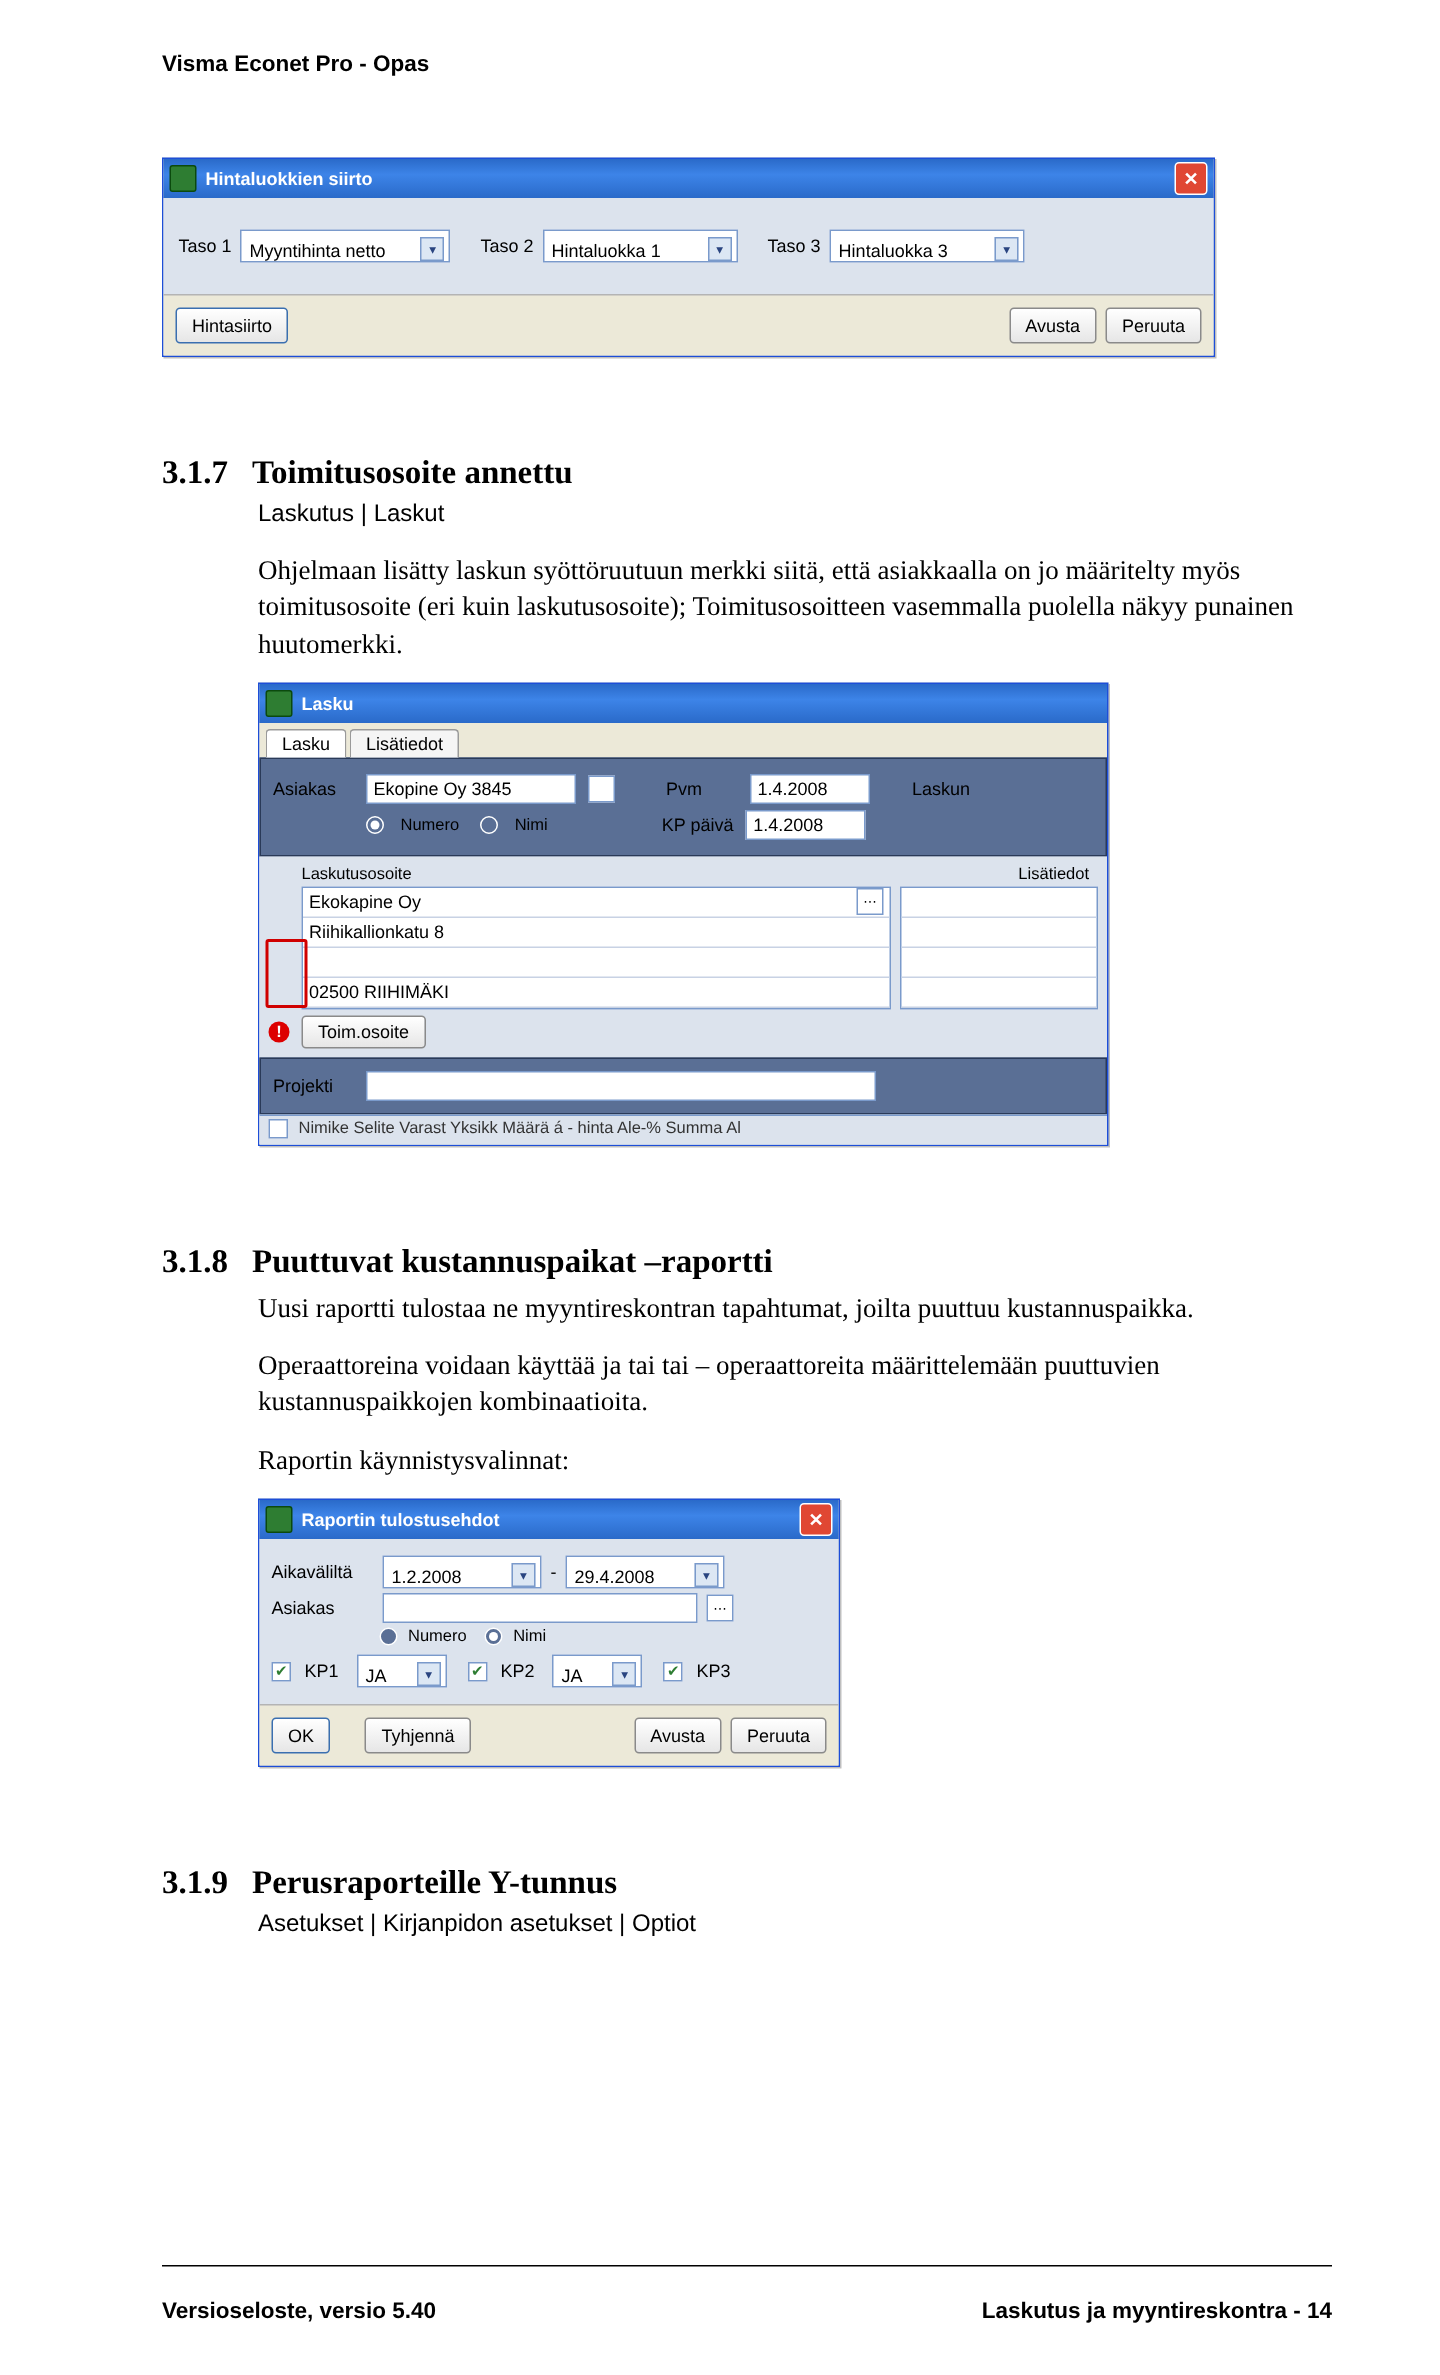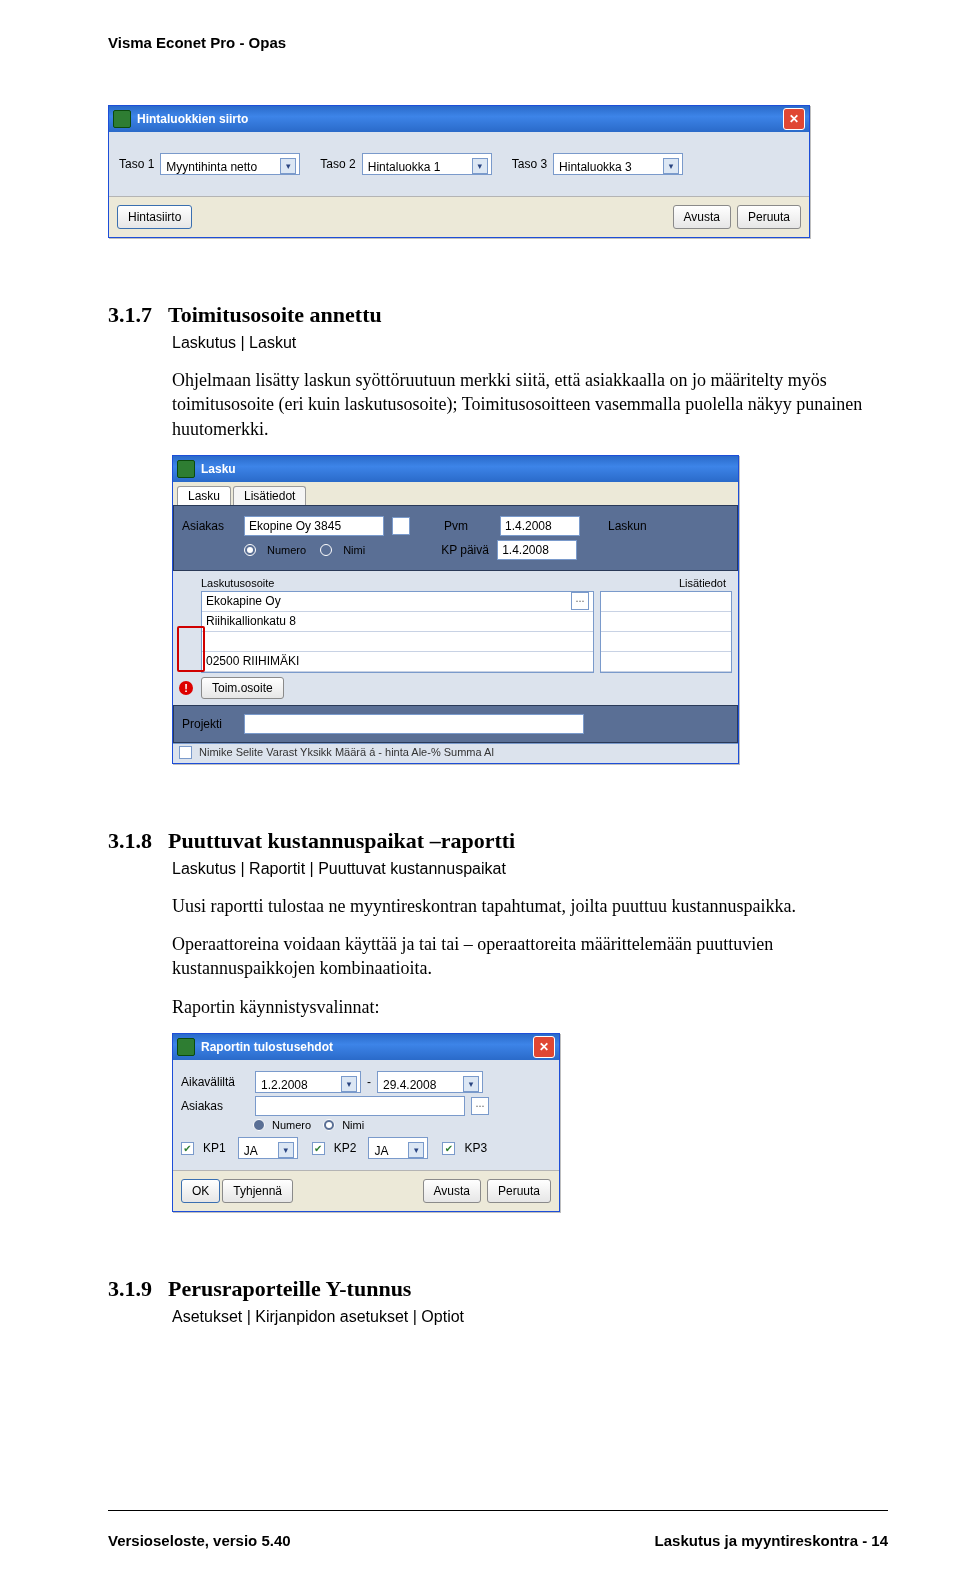--- a/index.html
+++ b/index.html
@@ -166,21 +166,20 @@
     <div style="background:#dce3ed;border-top:1px solid #7a9acb;padding:2px 6px 4px 6px;display:flex;align-items:center;gap:4px">
       <span class="cbox"></span>
       <span style="font-size:11px;color:#333">Nimike    Selite               Varast Yksikk Määrä   á - hinta    Ale-%   Summa        Al</span>
     </div>
   </div>
 </div>
 
 <div class="section-head">
   <span class="num">3.1.8</span><span>Puuttuvat kustannuspaikat –raportti</span>
 </div>
-<div class="bc">Laskutus | Raportit | Puuttuvat kustannuspaikat</div>
 <p class="body-text">Uusi raportti tulostaa ne myyntireskontran tapahtumat, joilta puuttuu kustannuspaikka.</p>
 <p class="body-text">Operaattoreina voidaan käyttää ja tai tai – operaattoreita määrittelemään puuttuvien kustannuspaikkojen kombinaatioita.</p>
 <p class="body-text">Raportin käynnistysvalinnat:</p>
 
 <div class="shot" style="width:386px">
   <div class="titlebar">
     <span class="ticon"></span>
     <span class="ttxt">Raportin tulostusehdot</span>
     <span class="xbtn">✕</span>
   </div>
@@ -219,21 +218,21 @@
       <span class="lbl">KP2</span>
       <span class="sel" style="width:50px;margin-left:6px">
         <span>JA</span>
         <span class="chev">▾</span>
       </span>
       <span class="cbox" style="margin-left:8px">✔</span>
       <span class="lbl">KP3</span>
     </div>
   </div>
   <div class="btnrow">
-    <span style="display:flex;gap:2px">
+    <span style="display:flex;gap:23px">
       <span class="wbtn primary">OK</span>
       <span class="wbtn">Tyhjennä</span>
     </span>
     <span style="display:flex;gap:6px">
       <span class="wbtn">Avusta</span>
       <span class="wbtn">Peruuta</span>
     </span>
   </div>
 </div>
 

